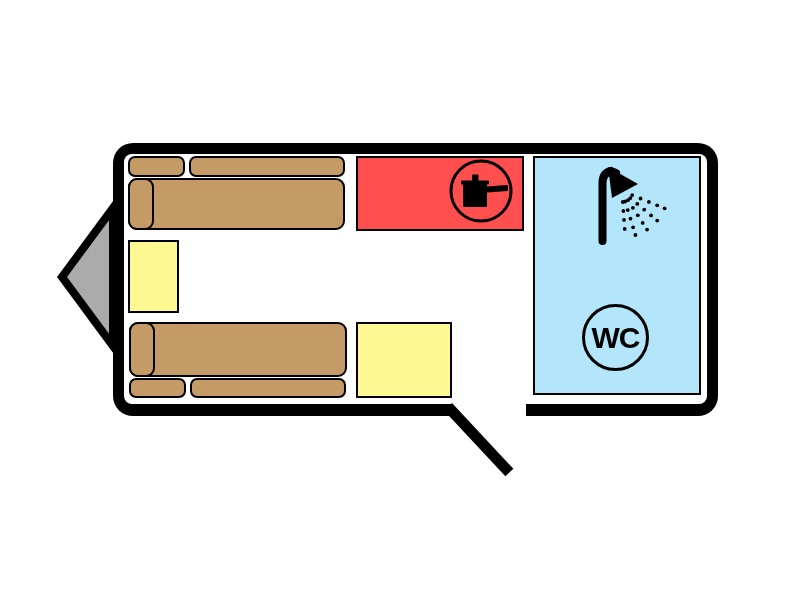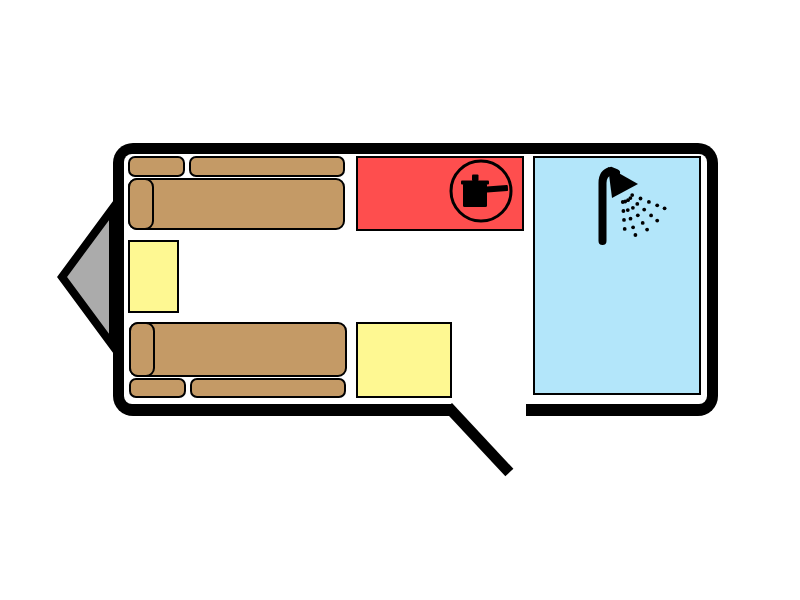--- a/index.html
+++ b/index.html
@@ -83,14 +83,17 @@
       <circle cx="40.5" cy="53.7" r="1.9"></circle>
         <circle cx="43.1" cy="62.3" r="1.9"></circle>
       <circle cx="45.4" cy="70" r="1.9"></circle>
       <circle cx="32.8" cy="37" r="1.9"></circle>
         <circle cx="33.4" cy="46" r="1.9"></circle>
       <circle cx="34" cy="54.9" r="1.9"></circle>
         <circle cx="34.7" cy="63.9" r="1.9"></circle>
     </g>
   </svg>
 
+  <div class="abs round-badge" style="left: 582px; top: 304px; width: 67px; height: 67px; border-color: rgb(0, 0, 0);">
+    <span class="wc-text">WC</span>
+  </div>
 
 </div>
 
 </body></html>

